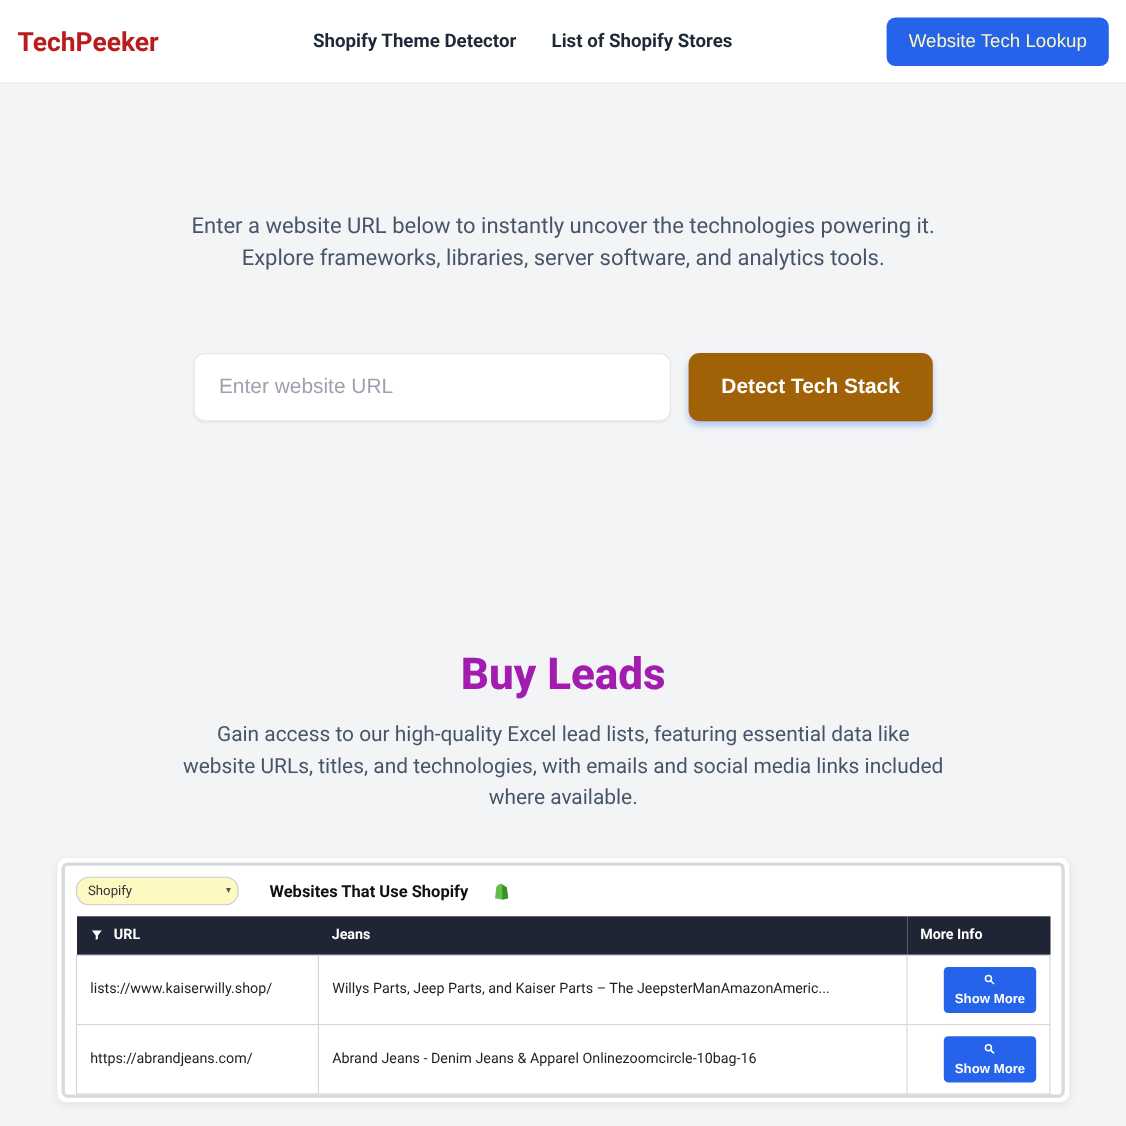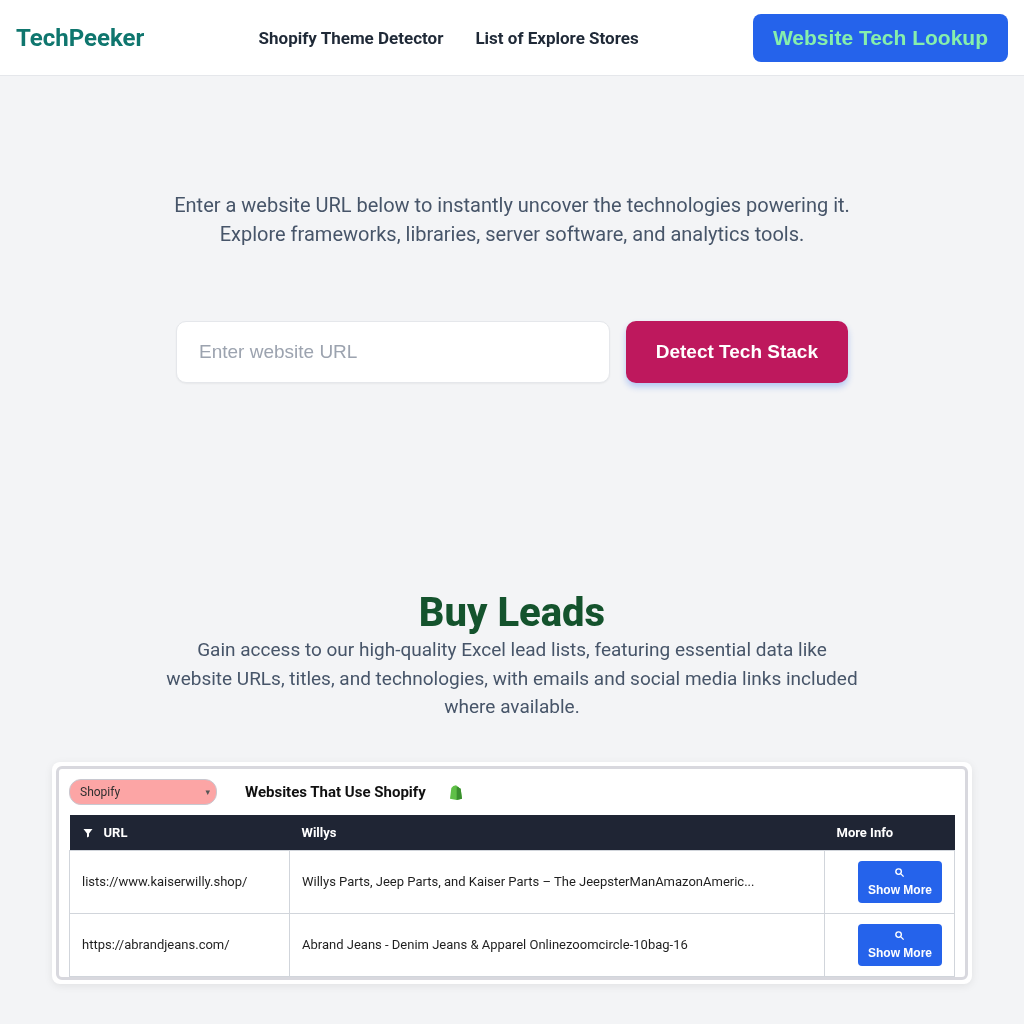--- a/index.html
+++ b/index.html
@@ -15,42 +15,42 @@
     background: #ffffff;
     height: 76px;
     display: flex;
     align-items: center;
     padding: 0 16px;
     border-bottom: 1px solid #e5e7eb;
   }
   .logo {
     font-size: 24px;
     font-weight: 700;
-    color: #0f766e;
+    color: #b91c1c;
   }
   .nav-center {
     flex: 1;
     display: flex;
     justify-content: center;
     gap: 32px;
   }
   .nav-link {
     font-size: 17px;
     font-weight: 700;
     color: #1f2937;
     text-decoration: none;
   }
   .nav-cta {
     background: #2563eb;
-    color: #86efac;
+    color: #fef9c3;
     border: none;
     border-radius: 8px;
     padding: 12px 20px;
-    font-size: 21px;
-    font-weight: 700;
+    font-size: 17px;
+    font-weight: 400;
     cursor: pointer;
   }
   .hero {
     text-align: center;
     padding-top: 115px;
     padding-left: 40px;
     padding-right: 40px;
   }
   .hero-title {
     font-size: 64px;
@@ -81,39 +81,40 @@
     padding: 0 22px;
     font-size: 19px;
     color: #111827;
     background: #ffffff;
     box-shadow: 0 1px 2px rgba(0,0,0,0.05);
   }
   .url-input::placeholder { color: #9ca3af; }
   .detect-btn {
     height: 62px;
     padding: 0 30px;
-    background: #be185d;
+    background: #a16207;
     color: #ffffff;
     border: none;
     border-radius: 10px;
     font-size: 19px;
     font-weight: 600;
     cursor: pointer;
     box-shadow: 0 4px 6px rgba(37,99,235,0.3);
   }
   .leads-section {
     text-align: center;
     padding-top: 190px;
     padding-left: 40px;
     padding-right: 40px;
   }
   .leads-title {
     font-size: 40px;
     font-weight: 800;
-    color: #14532d;
+    color: #a21caf;
+    margin-bottom: 18px;
     text-align: center;
   }
   .leads-sub {
     font-size: 19px;
     color: #475569;
     line-height: 1.5;
     max-width: 700px;
     margin: 0 auto 40px;
   }
   .preview-card {
@@ -139,21 +140,21 @@
     display: flex;
     align-items: center;
     justify-content: space-between;
     width: 148px;
     height: 26px;
     border: 1px solid #c8c8d0;
     border-radius: 12px;
     font-size: 12px;
     color: #303030;
     padding: 0 6px 0 10px;
-    background: #fca5a5;
+    background: #fef9c3;
   }
   .preview-select .caret {
     font-size: 9px;
     color: #555;
   }
   .preview-title {
     font-size: 15px;
     font-weight: 700;
     color: #101010;
     display: flex;
@@ -218,21 +219,21 @@
   col.col-title { width: auto; }
   col.col-action { width: 130px; }
 </style>
 </head>
 <body>
 
 <header class="nav">
   <div class="logo">TechPeeker</div>
   <nav class="nav-center">
     <a href="#" class="nav-link">Shopify Theme Detector</a>
-    <a href="#" class="nav-link">List of Explore Stores</a>
+    <a href="#" class="nav-link">List of Shopify Stores</a>
   </nav>
   <button class="nav-cta">Website Tech Lookup</button>
 </header>
 
 <section class="hero">
   <p class="hero-sub">Enter a website URL below to instantly uncover the technologies powering it. Explore frameworks, libraries, server software, and analytics tools.</p>
   <div class="search-row">
     <input type="text" class="url-input" placeholder="Enter website URL" style="">
     <button class="detect-btn">Detect Tech Stack</button>
   </div>
@@ -264,21 +265,21 @@
             <col class="col-title">
             <col class="col-action">
         </colgroup>
         <thead>
           <tr class="thead-row">
             <th class="th">
               <svg class="filter-icon" width="12" height="12" viewBox="0 0 24 24" fill="#ffffff">
                   <path d="M3 4h18l-7 9v6l-4 2v-8z"></path>
                 </svg><span>URL</span>
             </th>
-            <th class="th">Willys</th>
+            <th class="th">Jeans</th>
             <th class="th right">More Info</th>
           </tr>
         </thead>
         <tbody>
           <tr>
             <td class="td">lists://www.kaiserwilly.shop/</td>
             <td class="td">Willys Parts, Jeep Parts, and Kaiser Parts – The JeepsterManAmazonAmeric...</td>
             <td class="td action">
               <button class="show-more-btn">
                 <svg class="mag-icon" viewBox="0 0 24 24" fill="none" stroke="#ffffff" stroke-width="3">

